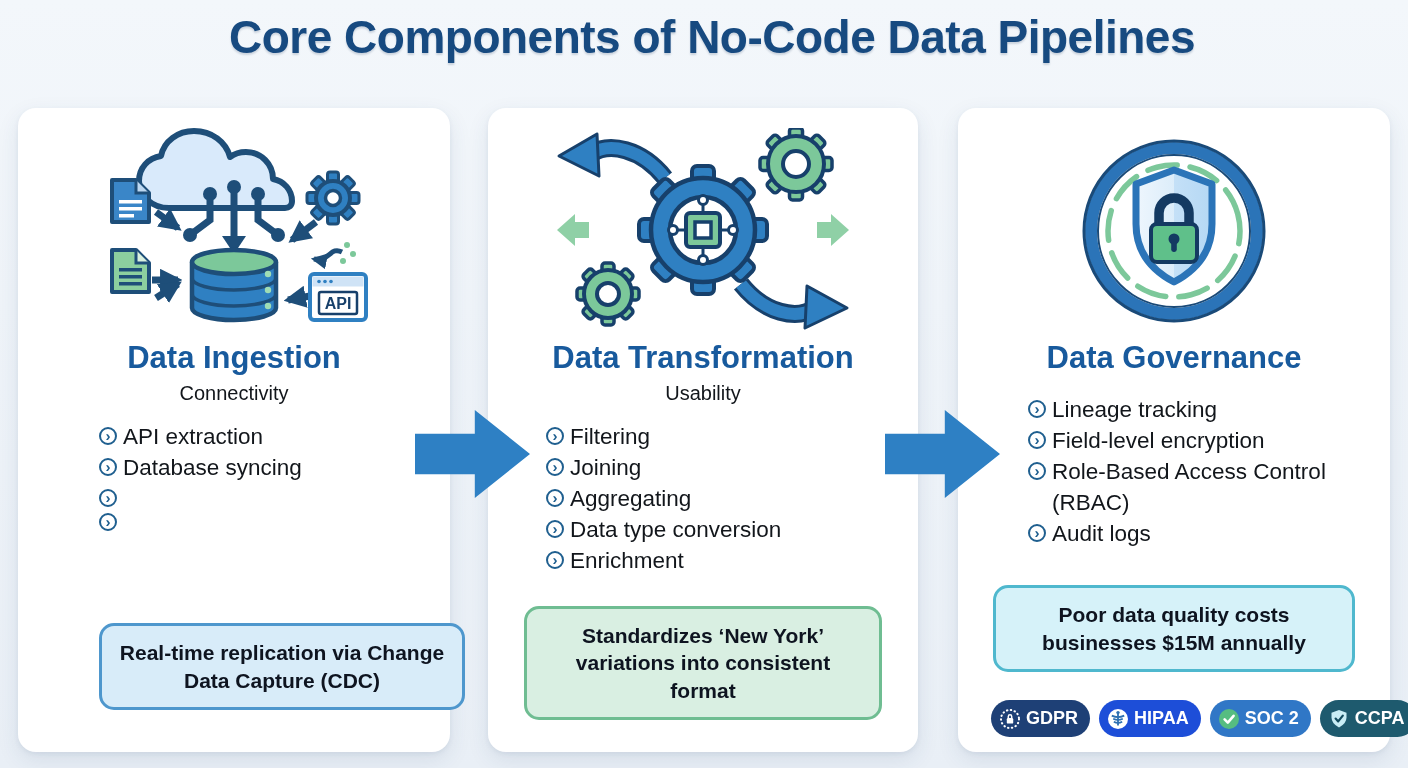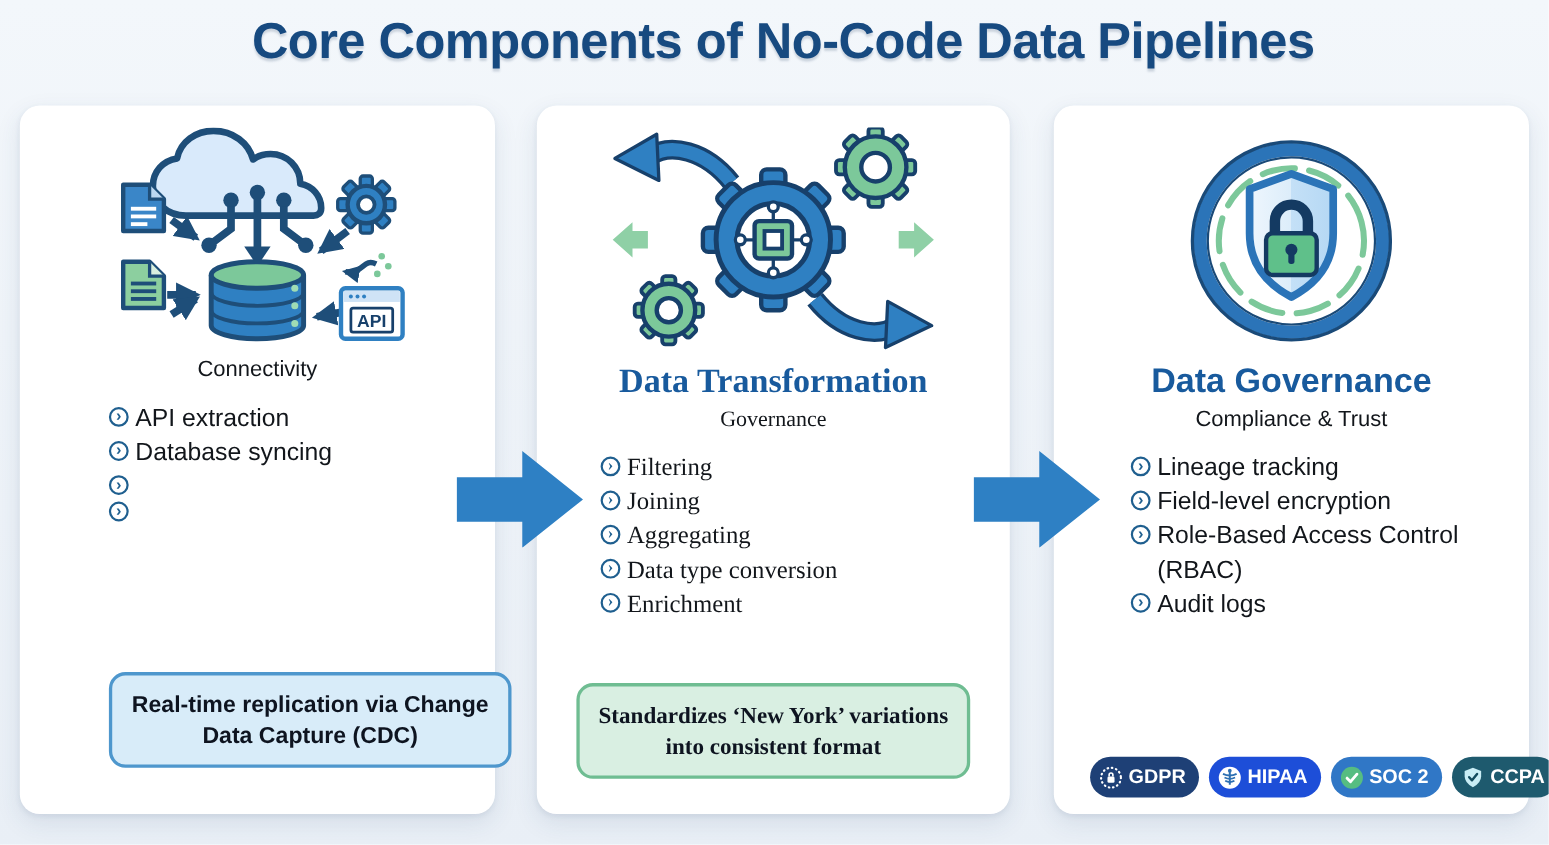--- a/index.html
+++ b/index.html
@@ -5,25 +5,25 @@
   * { margin:0; padding:0; box-sizing:border-box; }
   html,body { width:1408px; height:768px; }
   body { font-family:"Liberation Sans", sans-serif; }
   .stage { position:relative; width:1408px; height:768px; overflow:hidden;
            background:linear-gradient(180deg,#f3f7fb 0%, #e9eff6 100%); }
 
   .page-title { position:absolute; top:10px; left:0; width:100%; text-align:center;
     font-size:46px; font-weight:800; color:#174a80; letter-spacing:-0.5px;
     text-shadow:0 2px 2px rgba(20,50,90,0.18);padding-left:16px; }
 
-  .card { position:absolute; top:96px; width:432px; height:644px; background:#ffffff;
+  .card { position:absolute; top:108px; width:432px; height:644px; background:#ffffff;
     border-radius:18px; box-shadow:0 8px 22px rgba(40,70,110,0.10), 0 2px 5px rgba(40,70,110,0.07);
     display:flex; flex-direction:column; align-items:center; }
   .card-1 { left:18px; }
-  .card-2 { left:488px; width:430px;font-family:Liberation Serif, serif; }
+  .card-2 { left:488px; width:430px; }
   .card-3 { left:958px; }
 
   .card-icon { height:205px; margin-top:20px; display:flex; align-items:center; justify-content:center; }
   .card-title { font-size:31px; font-weight:800; color:#185a9d; line-height:1.25; margin-top:6px; text-align:center; }
   .card-subtitle { font-size:20px; font-weight:500; color:#12161b; margin-top:4px; text-align:center; }
 
   .feature-list { list-style:none; margin-top:16px; }
   .card-1 .feature-list { width:282px; }
   .card-2 .feature-list { width:326px; }
   .card-3 .feature-list { width:304px; }
@@ -126,20 +126,21 @@
           <rect x="0" y="0" width="56" height="46" rx="4" fill="#ffffff" stroke="#2f80c2" stroke-width="4"></rect>
           <rect x="2.5" y="2.5" width="51" height="10" fill="#cfe3f6"></rect>
           <circle cx="9" cy="7.5" r="1.8" fill="#2f80c2"></circle>
           <circle cx="15" cy="7.5" r="1.8" fill="#2f80c2"></circle>
           <circle cx="21" cy="7.5" r="1.8" fill="#2f80c2"></circle>
           <rect x="9" y="18" width="38" height="22" rx="2" fill="none" stroke="#17406b" stroke-width="2.5"></rect>
           <text x="28" y="35" text-anchor="middle" font-size="16" font-weight="bold" fill="#17406b">API</text>
         </g>
       </svg>
     </div>
+    <h2 class="card-title">Data Ingestion</h2>
     <div class="card-subtitle">Connectivity</div>
     <ul class="feature-list">
       <li>
           <span class="bullet">
             <span>›</span>
           </span>
           <span class="item-text">API extraction</span>
         </li>
       <li>
           <span class="bullet">
@@ -210,21 +211,21 @@
           <circle cy="-30" r="4.5" fill="#fff" stroke="#17406b" stroke-width="3"></circle>
           <circle cy="30" r="4.5" fill="#fff" stroke="#17406b" stroke-width="3"></circle>
           <circle cx="-30" r="4.5" fill="#fff" stroke="#17406b" stroke-width="3"></circle>
           <circle cx="30" r="4.5" fill="#fff" stroke="#17406b" stroke-width="3"></circle>
           <rect x="-17" y="-17" width="34" height="34" rx="4" fill="#7cc89a" stroke="#17406b" stroke-width="4"></rect>
           <rect x="-8" y="-8" width="16" height="16" fill="#ffffff" stroke="#17406b" stroke-width="3.5"></rect>
         </g>
       </svg>
     </div>
     <h2 class="card-title">Data Transformation</h2>
-    <div class="card-subtitle">Governance</div>
+    <div class="card-subtitle">Usability</div>
     <ul class="feature-list">
       <li>
           <span class="bullet">
             <span>›</span>
           </span>
           <span class="item-text">Filtering</span>
         </li>
       <li>
           <span class="bullet">
             <span>›</span>
@@ -271,21 +272,20 @@
         <circle cx="95" cy="95" r="76" fill="none" stroke="#1a4a78" stroke-width="2"></circle>
         <circle cx="95" cy="95" r="66" fill="none" stroke="#7cc89a" stroke-width="5.5" stroke-dasharray="30 13" stroke-linecap="round" transform="rotate(-15 95 95)"></circle>
         <path d="M95,34 L133,48 V88 Q133,126 95,146 Q57,126 57,88 V48 Z" fill="url(#shg)" stroke="#2b74b8" stroke-width="7" stroke-linejoin="round"></path>
         <path d="M80,90 v-13 a15,15 0 0 1 30,0 v13" fill="none" stroke="#143a62" stroke-width="9.5"></path>
         <rect x="72" y="88" width="46" height="38" rx="6" fill="#5fc08a" stroke="#143a62" stroke-width="4"></rect>
         <circle cx="95" cy="103" r="5.5" fill="#143a62"></circle>
         <rect x="92.2" y="103" width="5.6" height="13" rx="2.4" fill="#143a62"></rect>
       </svg>
     </div>
     <h2 class="card-title">Data Governance</h2>
-    <div class="card-subtitle">Compliance &amp; Trust</div>
     <ul class="feature-list">
       <li>
           <span class="bullet">
             <span>›</span>
           </span>
           <span class="item-text">Lineage tracking</span>
         </li>
       <li>
           <span class="bullet">
             <span>›</span>
@@ -298,20 +298,23 @@
           </span>
           <span class="item-text">Role-Based Access Control (RBAC)</span>
         </li>
       <li>
           <span class="bullet">
             <span>›</span>
           </span>
           <span class="item-text">Audit logs</span>
         </li>
     </ul>
+    <div class="callout">
+      <span>Poor data quality costs businesses $15M annually</span>
+    </div>
     <div class="badge-row">
       <span class="badge" style="background: rgb(30, 64, 118);">
         <svg width="22" height="22" viewBox="0 0 22 22">
           <circle cx="11" cy="11" r="9" fill="none" stroke="#fff" stroke-width="2" stroke-dasharray="0.5 3.4" stroke-linecap="round"></circle>
           <path d="M9.3,10 v-1.6 a1.7,1.7 0 0 1 3.4,0 v1.6" fill="none" stroke="#fff" stroke-width="1.5"></path>
           <rect x="7.8" y="10" width="6.4" height="5.6" rx="1.2" fill="#fff"></rect>
         </svg>
         <span>GDPR</span>
       </span>
       <span class="badge" style="background: #1d4ed8;">

